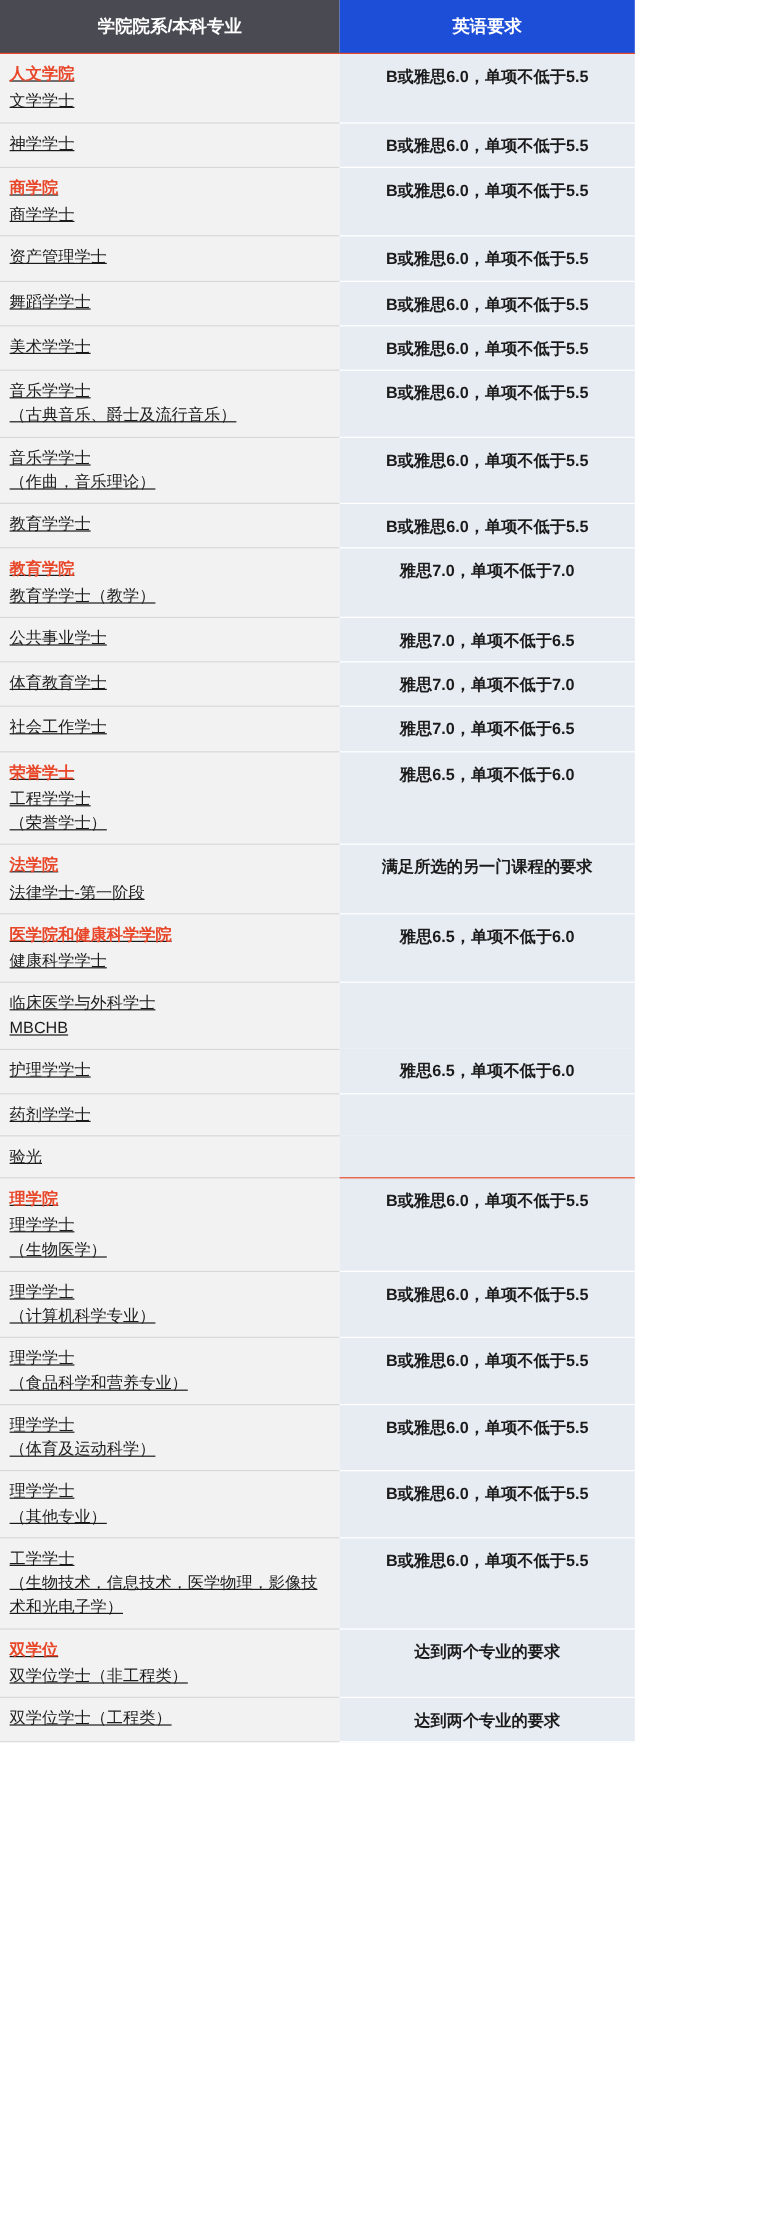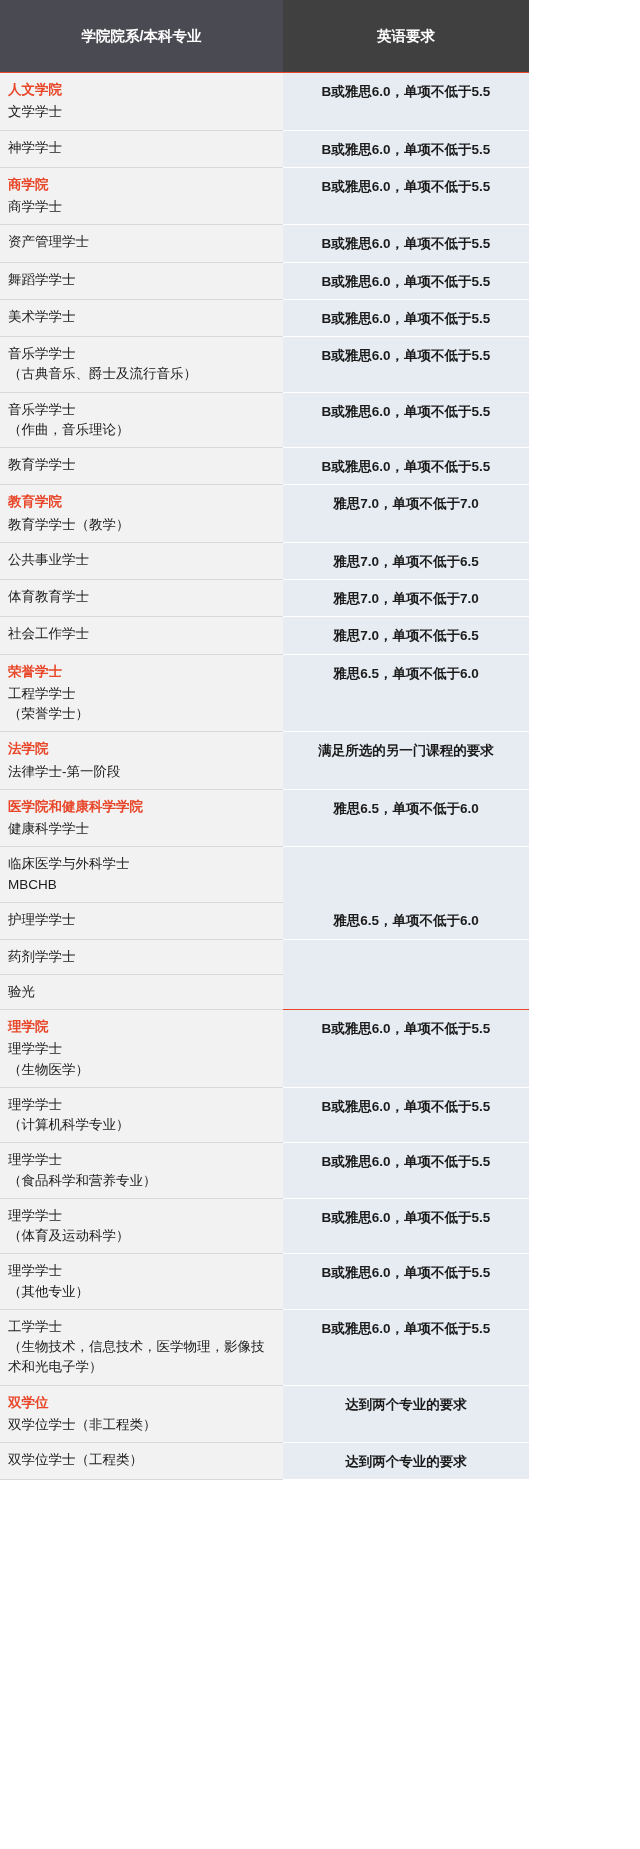--- a/index.html
+++ b/index.html
@@ -18,47 +18,48 @@
   table.req-table {
     border-collapse: collapse;
     width: 529px;
     margin: 0 0 0 0;
     table-layout: fixed;
   }
   .col-left { width: 283px; }
   .col-right { width: 246px; }
 
   thead th {
-    padding: 18px;
+    padding: 4px;
     margin: 0;
     height: 36px;
     font-size: 14.5px;
     font-weight: bold;
     color: #ffffff;
     text-align: center;
     vertical-align: middle;
   }
   th.head-left {
     background: #4a4a52;
   }
   th.head-right {
-    background: #404040;
+    background: #1d4ed8;
   }
 
   tbody td {
     vertical-align: top;
     font-size: 13.5px;
     color: #1b1b1b;
     padding: 7px 8px 7px 8px;
     line-height: 1.5;
   }
   tbody td.left-cell {
     background: #f2f2f2;
     border-bottom: 1px solid #d8d8d8;
     text-align: left;
+    text-decoration: underline;
   }
   tbody td.right-cell {
     background: #e7ecf3;
     border-bottom: 1px solid #ffffff;
     text-align: center;
     color: #1b1b1b;
     padding-top: 9px;
     font-weight: bold;
   }
   tbody td.right-blank {

